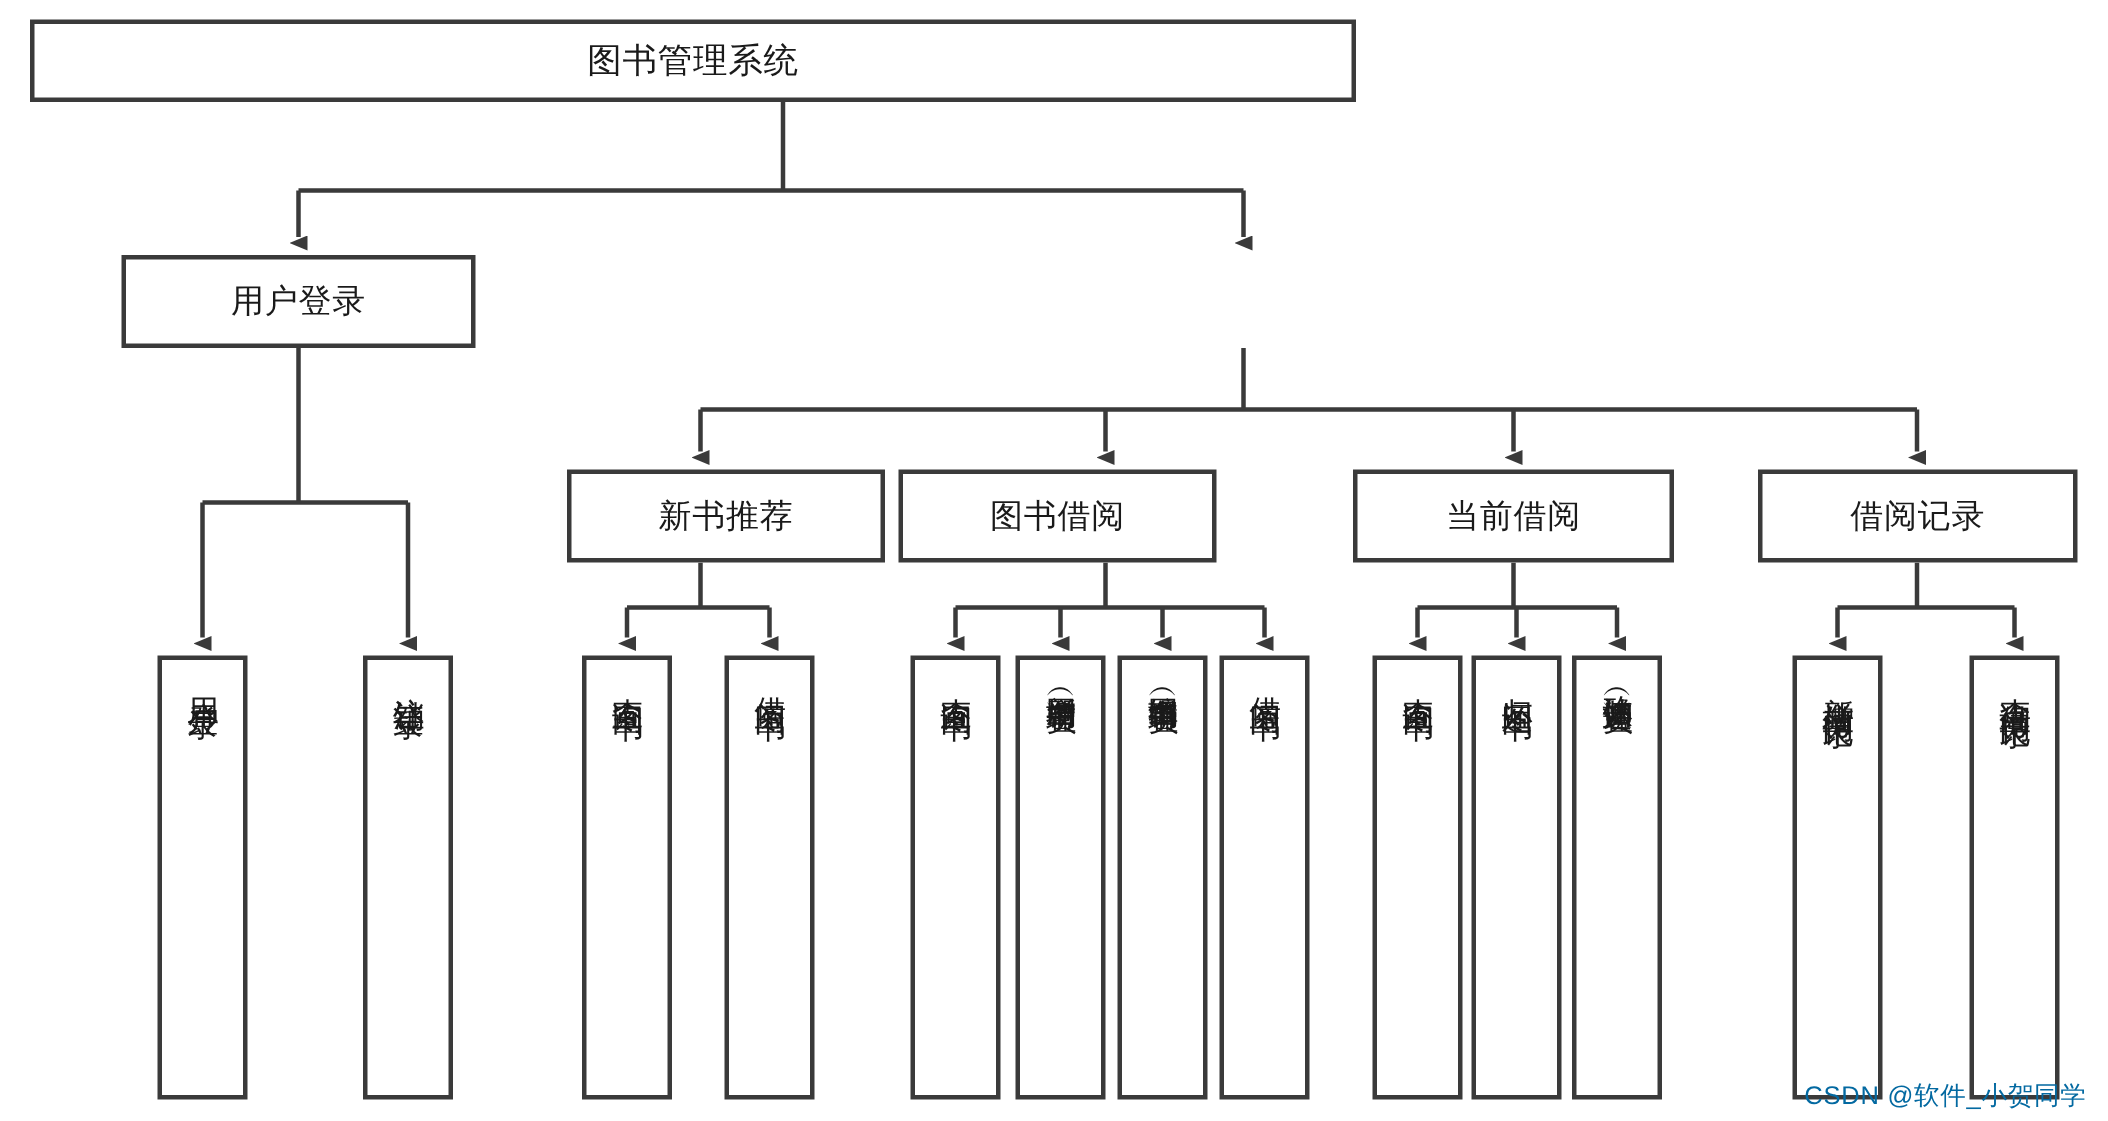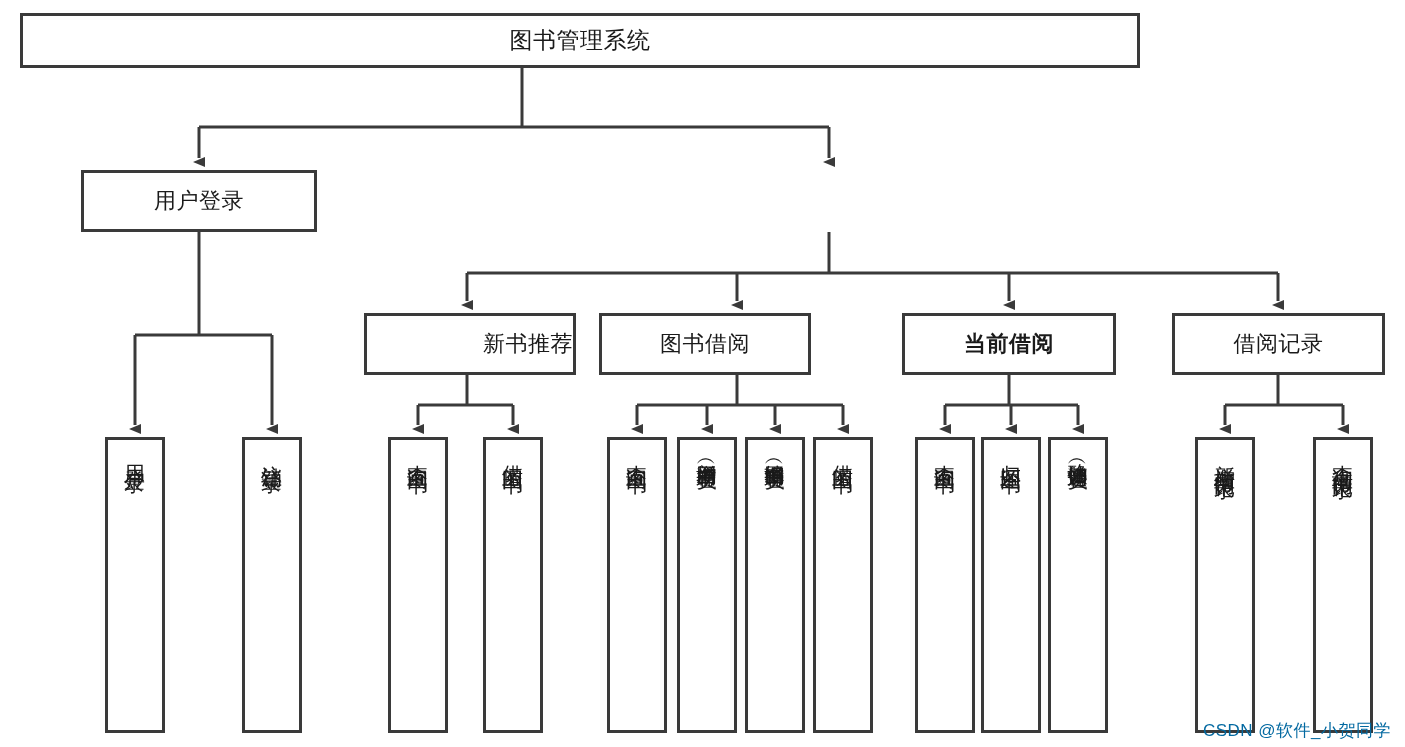--- a/index.html
+++ b/index.html
@@ -129,35 +129,35 @@
       <line x1="1011" y1="405" x2="1011" y2="425" marker-end="url(#arrowhead)"></line>
       <line x1="1078" y1="405" x2="1078" y2="425" marker-end="url(#arrowhead)"></line>
 
       <line x1="1278" y1="375" x2="1278" y2="405"></line>
       <line x1="1225" y1="405" x2="1343" y2="405"></line>
       <line x1="1225" y1="405" x2="1225" y2="425" marker-end="url(#arrowhead)"></line>
       <line x1="1343" y1="405" x2="1343" y2="425" marker-end="url(#arrowhead)"></line>
     </g>
   </svg>
 
-  <div class="node root horizontal" style="left: 20px; top: 13px; width: 1120px; height: 55px;">
+  <div class="node root horizontal" style="left: 20px; top: 13px; width: 884px; height: 55px;">
     <span class="node-label">图书管理系统</span>
   </div>
 
   <div class="node horizontal" style="left: 81px; top: 170px; width: 236px; height: 62px;">
     <span class="node-label">用户登录</span>
   </div>
 
-  <div class="node horizontal" style="left: 364px; top: 313px; width: 212px; height: 62px; justify-content: flex-end;">
+  <div class="node horizontal" style="left: 378px; top: 313px; width: 212px; height: 62px;">
     <span class="node-label">新书推荐</span>
   </div>
   <div class="node horizontal" style="left: 599px; top: 313px; width: 212px; height: 62px;">
     <span class="node-label">图书借阅</span>
   </div>
-  <div class="node horizontal" style="left: 902px; top: 313px; width: 214px; height: 62px; font-weight: bold;">
+  <div class="node horizontal" style="left: 902px; top: 313px; width: 214px; height: 62px;">
     <span class="node-label">当前借阅</span>
   </div>
   <div class="node horizontal" style="left: 1172px; top: 313px; width: 213px; height: 62px;">
     <span class="node-label">借阅记录</span>
   </div>
 
   <div class="node vertical" style="left: 105px; top: 437px; width: 60px; height: 296px;">
     <span class="node-label">用户登录</span>
   </div>
   <div class="node vertical" style="left: 242px; top: 437px; width: 60px; height: 296px;">

